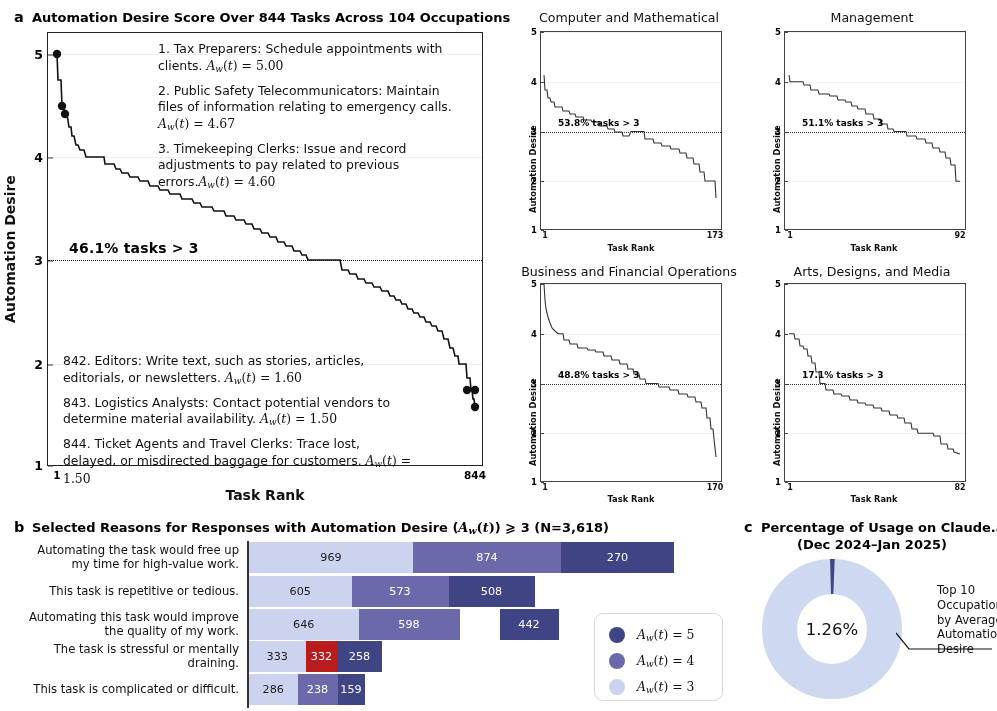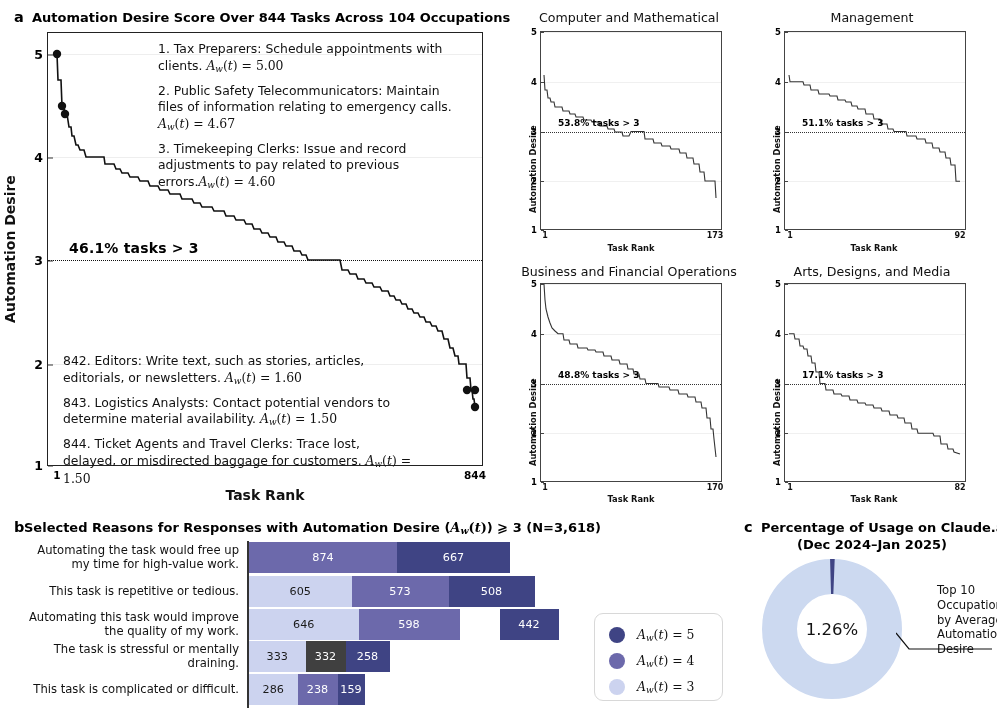--- a/index.html
+++ b/index.html
@@ -214,47 +214,48 @@
   <div class="sm-ytick" style="top:49.75px;">4</div>
   <div class="sm-ytick" style="top:99.5px;">3</div>
   <div class="sm-ytick" style="top:149.25px;">2</div>
   <div class="sm-ytick" style="top:198px;">1</div>
   <div class="sm-xtick" style="left:5px;">1</div>
   <div class="sm-xtick" style="left:175px;">82</div>
   <div class="sm-thr" style="left:17px;top:86px;">17.1% tasks &gt; 3</div>
 </div>
 
 <div class="abs panel-letter" style="left:14px;top:519px;">b</div>
-<div class="abs panel-title" style="left:24px;top:520px;"><span>Selected Reasons for Responses with Automation Desire (</span><span class="ann-val"><span class="mathvar">A</span><span class="mathsub">w</span>(<span class="mathvar">t</span>)</span><span>) ⩾ 3 (N=3,618)</span></div>
+<div class="abs panel-title" style="left:32px;top:520px;"><span>Selected Reasons for Responses with Automation Desire (</span><span class="ann-val"><span class="mathvar">A</span><span class="mathsub">w</span>(<span class="mathvar">t</span>)</span><span>) ⩾ 3 (N=3,618)</span></div>
 
 <div id="panel-b-axis"></div>
 
 <div class="abs blabel" style="top:557px;">Automating the task would free up my time for high-value work.</div>
 <div class="abs blabel" style="top:591px;">This task is repetitive or tedious.</div>
 <div class="abs blabel" style="top:624px;">Automating this task would improve the quality of my work.</div>
 <div class="abs blabel" style="top:656px;">The task is stressful or mentally draining.</div>
 <div class="abs blabel" style="top:689px;">This task is complicated or difficult.</div>
 
 <div class="brow" style="top:542px;">
+  <div class="bseg lite" style="width:164px;background:#ccd3ef;">969</div>
   <div class="bseg mid" style="width:148px;background:#6c69ab;">874</div>
-  <div class="bseg dark" style="width:113px;background:#3f4484;">667</div>
+  <div class="bseg dark" style="width:113px;background:#3f4484;">270</div>
 </div>
 <div class="brow" style="top:576px;">
   <div class="bseg lite" style="width:102.5px;background:#ccd3ef;">605</div>
   <div class="bseg mid" style="width:97px;background:#6c69ab;">573</div>
   <div class="bseg dark" style="width:86px;background:#3f4484;">508</div>
 </div>
 <div class="brow" style="top:609px;">
   <div class="bseg lite" style="width:109.5px;background:#ccd3ef;">646</div>
   <div class="bseg mid" style="width:101px;background:#6c69ab;">598</div>
   <div class="bseg dark" style="width:59px;background:#3f4484;margin-left:40px;">442</div>
 </div>
 <div class="brow" style="top:641px;">
   <div class="bseg lite" style="width:56.5px;background:#ccd3ef;">333</div>
-  <div class="bseg mid" style="width:40px;background:#404040;">332</div>
+  <div class="bseg mid" style="width:32px;background:#b91c1c;">332</div>
   <div class="bseg dark" style="width:44px;background:#3f4484;">258</div>
 </div>
 <div class="brow" style="top:674px;">
   <div class="bseg lite" style="width:48.5px;background:#ccd3ef;">286</div>
   <div class="bseg mid" style="width:40px;background:#6c69ab;">238</div>
   <div class="bseg dark" style="width:27px;background:#3f4484;">159</div>
 </div>
 
 <div id="legend-b">
   <div class="leg-row">

